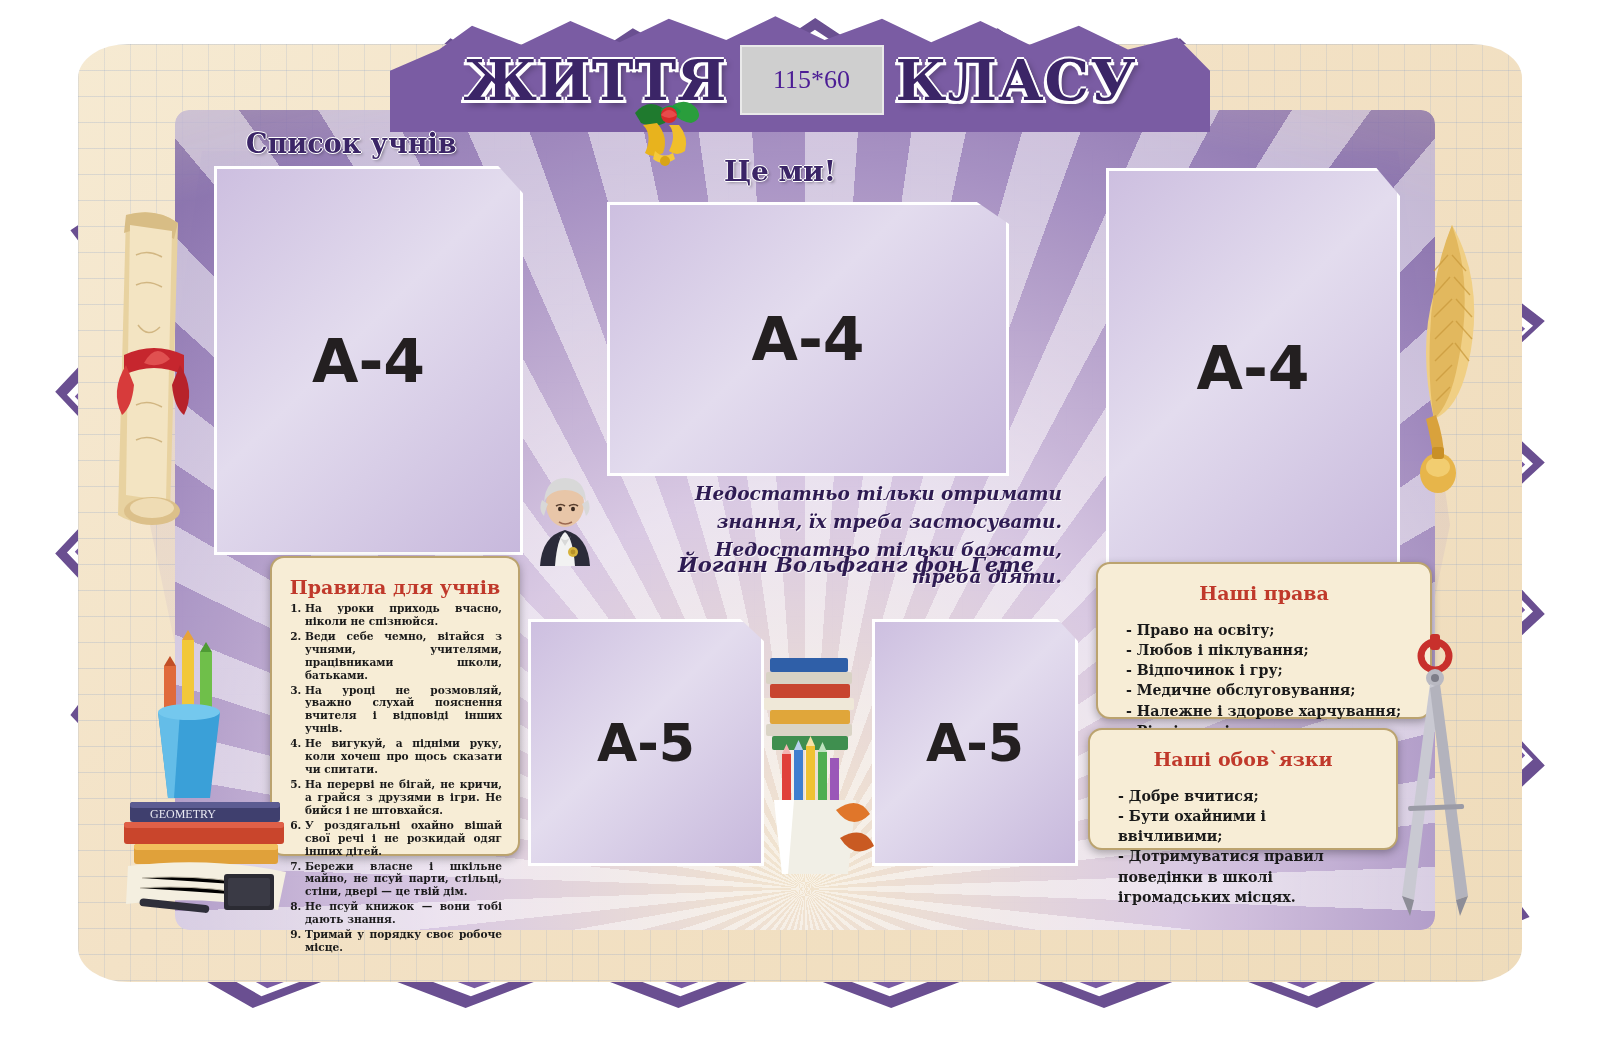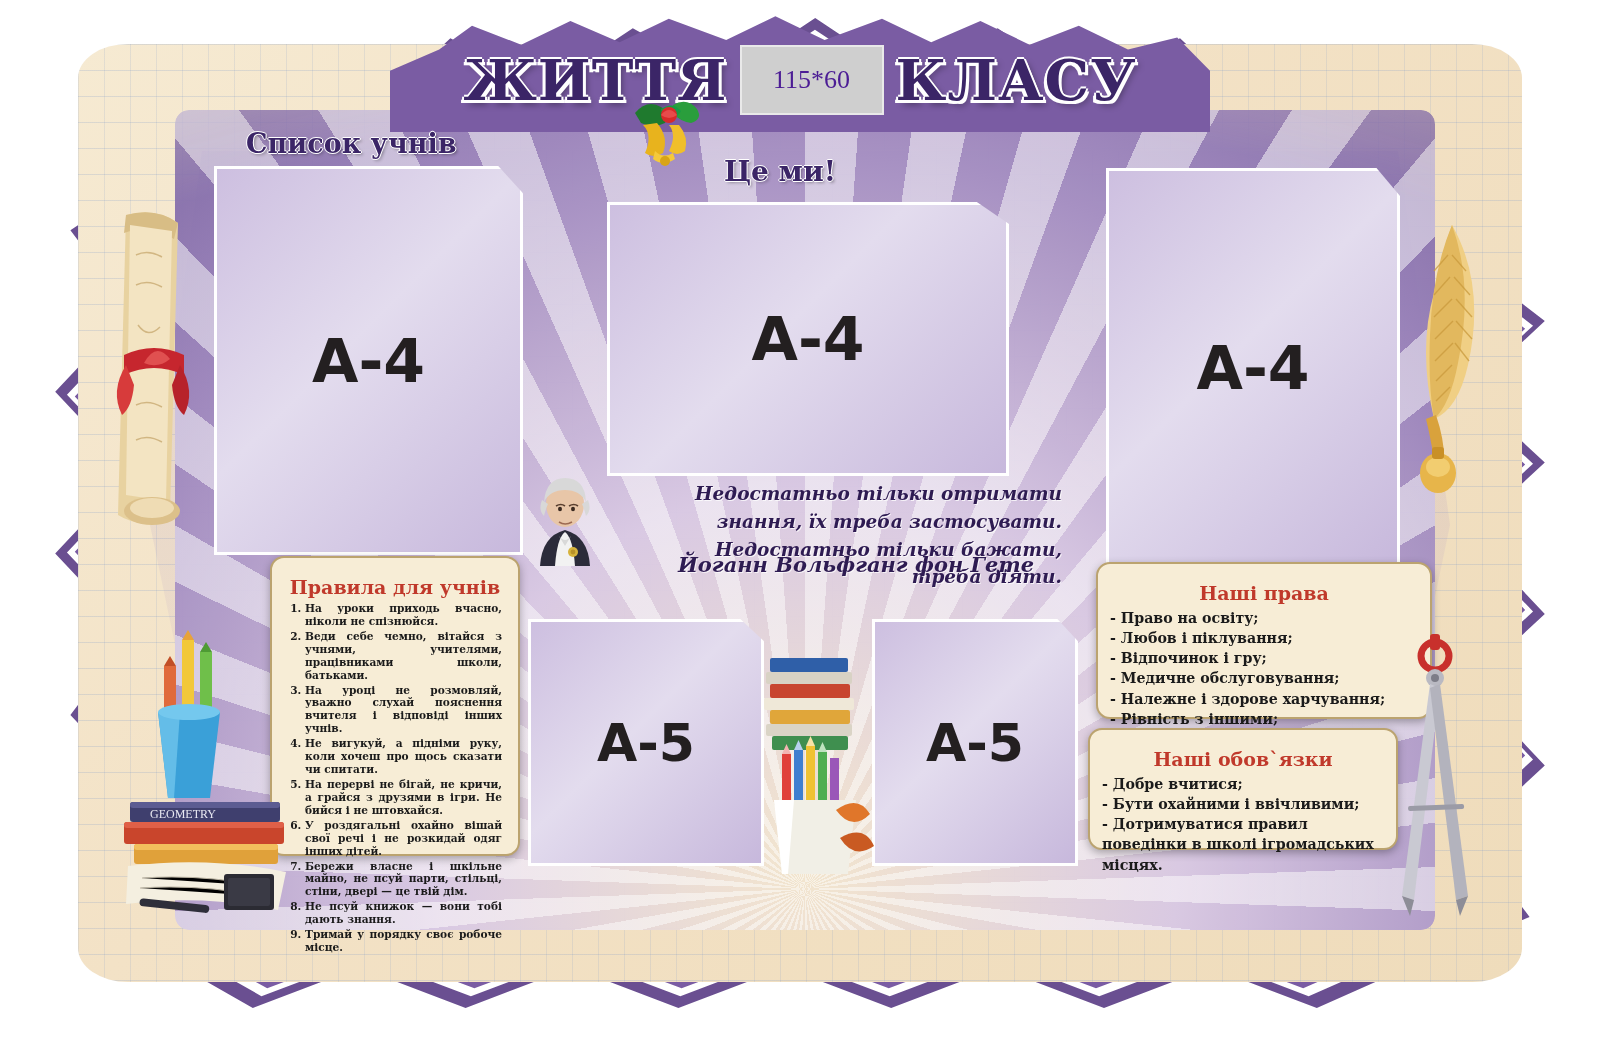--- a/index.html
+++ b/index.html
@@ -142,21 +142,21 @@
     font-size:19px;color:#c0392b;font-weight:bold;
   }
   #rules-card{left:270px;top:556px;width:250px;height:300px;}
   #rules-card ol{margin:4px;padding-left:17px;}
   #rules-card li{
     font-family:"DejaVu Serif",serif;font-size:10.6px;line-height:1.22;
     color:#1a1a1a;text-align:justify;margin-bottom:2px;font-weight:bold;
   }
   #rights-card{left:1096px;top:562px;width:336px;height:157px;}
   #duties-card{left:1088px;top:728px;width:310px;height:122px;}
-  .bullets{margin:0;padding:0;list-style:none;}
+  .bullets{margin:16px;padding:0;list-style:none;}
   .bullets li{
     font-family:"DejaVu Serif",serif;font-size:14.2px;line-height:1.42;
     color:#1a1a1a;font-weight:bold;
   }
 
   
   .deco{position:absolute;pointer-events:none;}
   #scroll-deco{left:96px;top:205px;width:120px;height:330px;}
   #feather-deco{left:1390px;top:215px;width:110px;height:335px;}
   #pencils-deco{left:120px;top:630px;width:190px;height:290px;}

